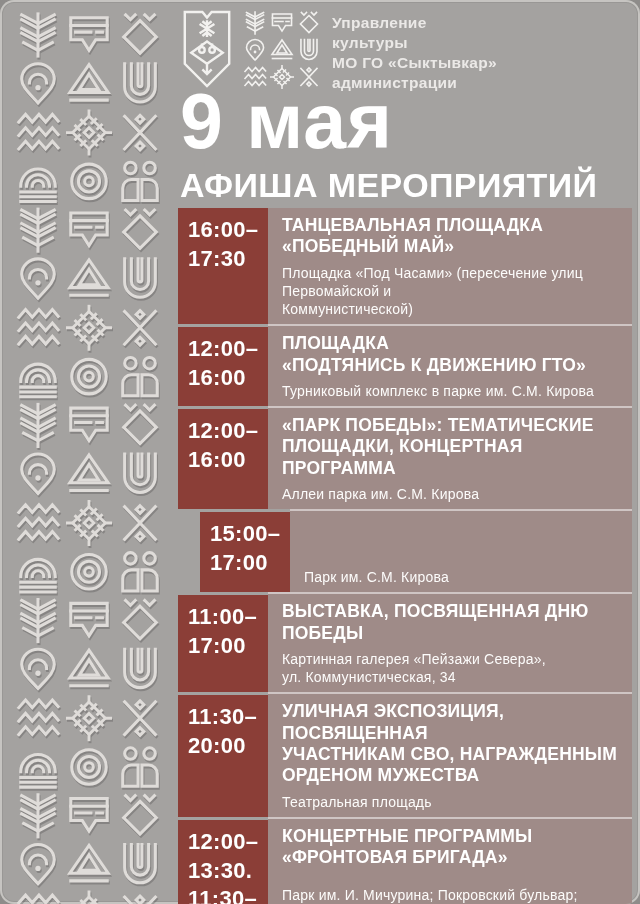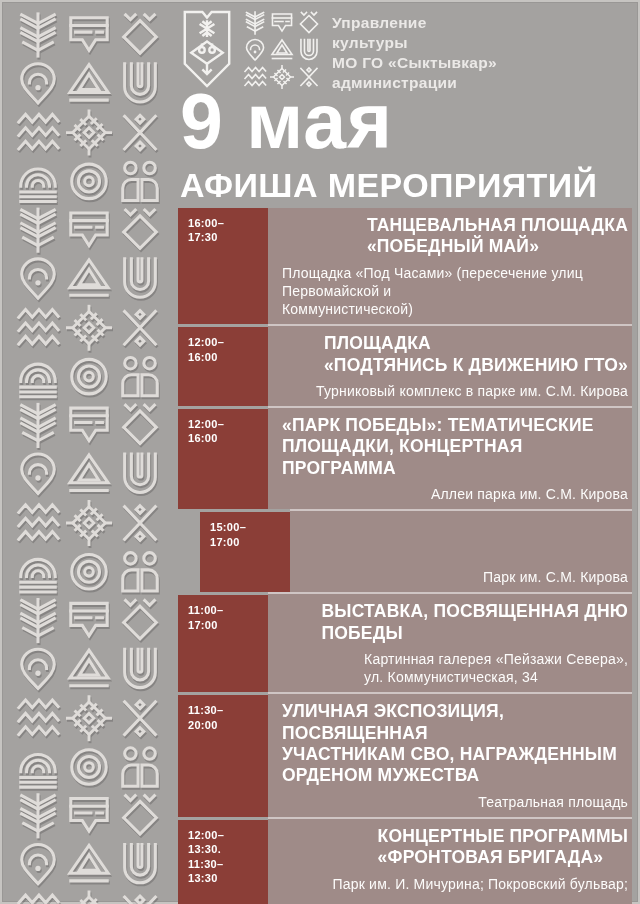--- a/index.html
+++ b/index.html
@@ -2,21 +2,21 @@
 <html style="--bg: #a4a2a0; --red: #8b3e37; --panel: #9f8b88; --orn: #dfdcd9; --ink: #ffffff;"><head>
 <meta charset="utf-8">
 <style>
   :root{
     --bg:#a4a2a0; --red:#8b3e37; --panel:#9f8b88; --orn:#dfdcd9; --ink:#ffffff;
   }
   *{box-sizing:border-box; margin:0; padding:0;}
   html,body{width:640px;}
   body{font-family:"Liberation Sans", sans-serif; background:#8e8c8a;}
   .poster{position:relative; width:640px; height:904px; background:var(--bg);
-          overflow:hidden; box-shadow: inset 0 0 0 2px rgba(235,233,230,.55), inset 0 0 0 3px rgba(120,118,116,.25);}
+          overflow:hidden; box-shadow: inset 0 0 0 2px rgba(235,233,230,.55), inset 0 0 0 3px rgba(120,118,116,.25); border-radius: 14px;}
   
   .orn-col{position:absolute; left:0; top:0; width:176px; height:904px; color:var(--orn);
            filter:drop-shadow(1.5px 2px 0.5px rgba(80,78,76,.35));}
   .orn-col use, .logo-grid use{stroke-linecap:square;}
   
   .main{position:absolute; left:178px; top:0; width:454px; height:904px;}
   .header{position:absolute; top:9px; left:4px; display:flex; gap:11px; color:#f2f1ef;}
   .coat{flex:none; color:#f2f1ef;}
   .logo-grid{flex:none; margin-top:2px; color:#f2f1ef;}
   .org{margin-top:4px; font-size:15.5px; line-height:1.3; font-weight:600; letter-spacing:.3px; color:#ebe9e7;}
@@ -28,24 +28,24 @@
   .event-row{display:flex; align-items:stretch;}
   .event-row:nth-child(1){min-height:88px;}
   .event-row:nth-child(2){min-height:79px;}
   .event-row:nth-child(3){min-height:86px;}
   .event-row:nth-child(4){min-height:83px;margin-left:22px;}
   .event-row:nth-child(5){min-height:88px;}
   .event-row:nth-child(6){min-height:86px;}
   .event-row:nth-child(7){min-height:97px;}
   .event-row:nth-child(8){min-height:73px;}
   .time-cell{flex:none; width:90px; background:var(--red); color:var(--ink);
-             font-weight:700; font-size:11px; line-height:1.3; letter-spacing:.3px;
+             font-weight:700; font-size:22px; line-height:1.3; letter-spacing:.3px;
              padding:8px 2px 4px 10px; white-space:pre-line;}
   .content-cell{flex:1; background:var(--panel); color:var(--ink);
-                padding:7px 4px 6px 14px; display:flex; flex-direction:column;align-items:flex-end;}
+                padding:7px 4px 6px 14px; display:flex; flex-direction:column;}
   .event-title{font-weight:700; font-size:17.5px; line-height:1.22; letter-spacing:.2px; white-space:pre-line;}
   .event-loc{margin-top:auto; padding-top:6px; font-size:14px; line-height:1.3; font-weight:500;
              letter-spacing:.2px; white-space:pre-line; color:#fdfcfb;}
   .event-row + .event-row .time-cell{border-top:3px solid var(--bg);}
   .event-row + .event-row .content-cell{border-top:2px solid rgba(255,255,255,.5);}
 </style>
 </head>
 <body>
 
 <svg width="0" height="0" style="position:absolute" aria-hidden="true">

